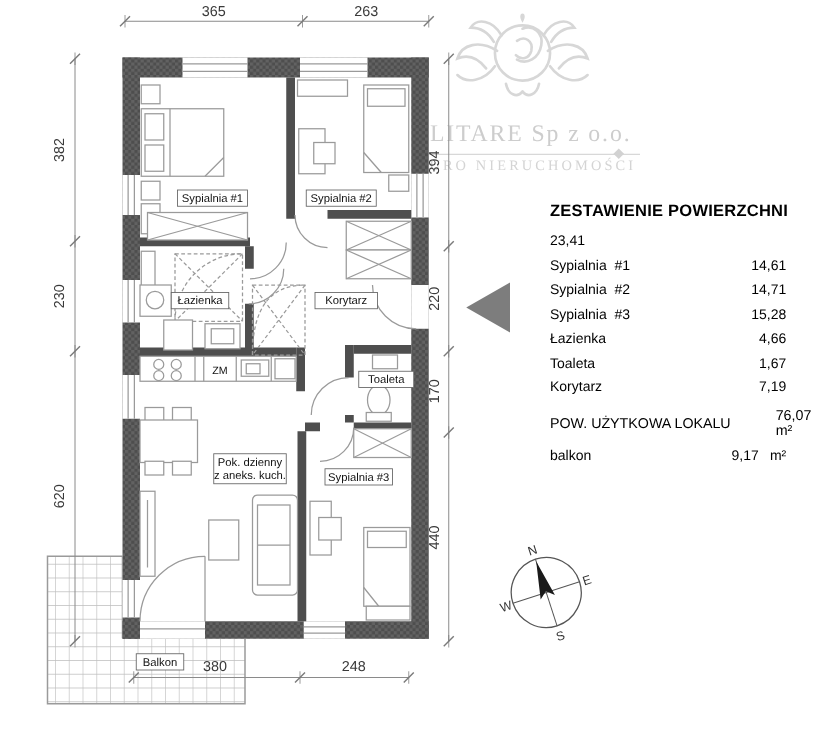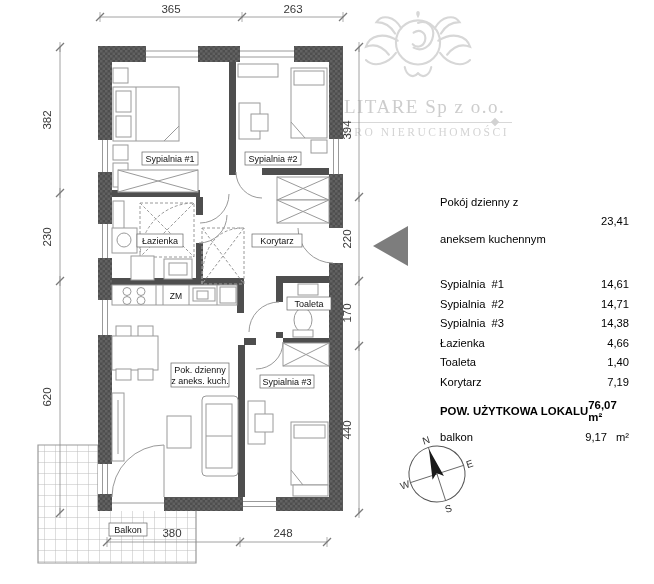--- a/index.html
+++ b/index.html
@@ -14,21 +14,21 @@
   
   .plan{position:absolute;left:0;top:0;z-index:1;}
   
   .summary{position:absolute;left:440px;top:161px;width:189px;z-index:2;color:#000;}
   .stitle{font-size:13.2px;font-weight:bold;text-align:center;letter-spacing:0.2px;white-space:nowrap;}
   .srow{display:flex;justify-content:space-between;align-items:center;font-size:11.2px;}
   .srow .lbl{white-space:pre;}
   .srow.two{margin-top:11px;align-items:center;}
   .srow.two .lbl div{line-height:1.2;white-space:nowrap;}
   .srow.single{margin-top:7.5px;}
-  .srow.total{margin-top:11px;font-weight:bold;font-size:11.4px;}
+  .srow.total{margin-top:11px;font-weight:normal;font-size:11.4px;gap:36px;}
   .srow.balcony{margin-top:8px;}
   .val2 span{display:inline-block;}
   .val2 .unit{margin-left:9px;}
 </style>
 </head>
 <body>
 
 <div class="canvas">
 
   <div class="watermark">
@@ -359,46 +359,43 @@
       <g font-size="10" fill="#333" text-anchor="middle" font-family="Liberation Sans, sans-serif">
         <text x="0" y="-32">N</text>
         <text x="34" y="4">E</text>
         <text x="0" y="40">S</text>
         <text x="-34" y="4">W</text>
       </g>
     </g>
   </svg>
 
   <div class="summary">
+    <div class="stitle">ZESTAWIENIE POWIERZCHNI</div>
     <div class="srow two">
-      <div class="lbl">
-        <div>Pokój dzienny z</div>
-        <div>aneksem kuchennym</div>
-      </div>
       <div class="val">23,41</div>
     </div>
     <div class="srow single">
         <span class="lbl">Sypialnia  #1</span>
         <span class="val">14,61</span>
       </div>
     <div class="srow single">
         <span class="lbl">Sypialnia  #2</span>
         <span class="val">14,71</span>
       </div>
     <div class="srow single">
         <span class="lbl">Sypialnia  #3</span>
-        <span class="val">14,38</span>
+        <span class="val">15,28</span>
       </div>
     <div class="srow single">
         <span class="lbl">Łazienka</span>
         <span class="val">4,66</span>
       </div>
     <div class="srow single">
         <span class="lbl">Toaleta</span>
-        <span class="val">1,40</span>
+        <span class="val">1,67</span>
       </div>
     <div class="srow single">
         <span class="lbl">Korytarz</span>
         <span class="val">7,19</span>
       </div>
     <div class="srow total">
         <span class="lbl">POW. UŻYTKOWA LOKALU</span>
         <span class="val">76,07 m²</span>
       </div>
     <div class="srow balcony">

